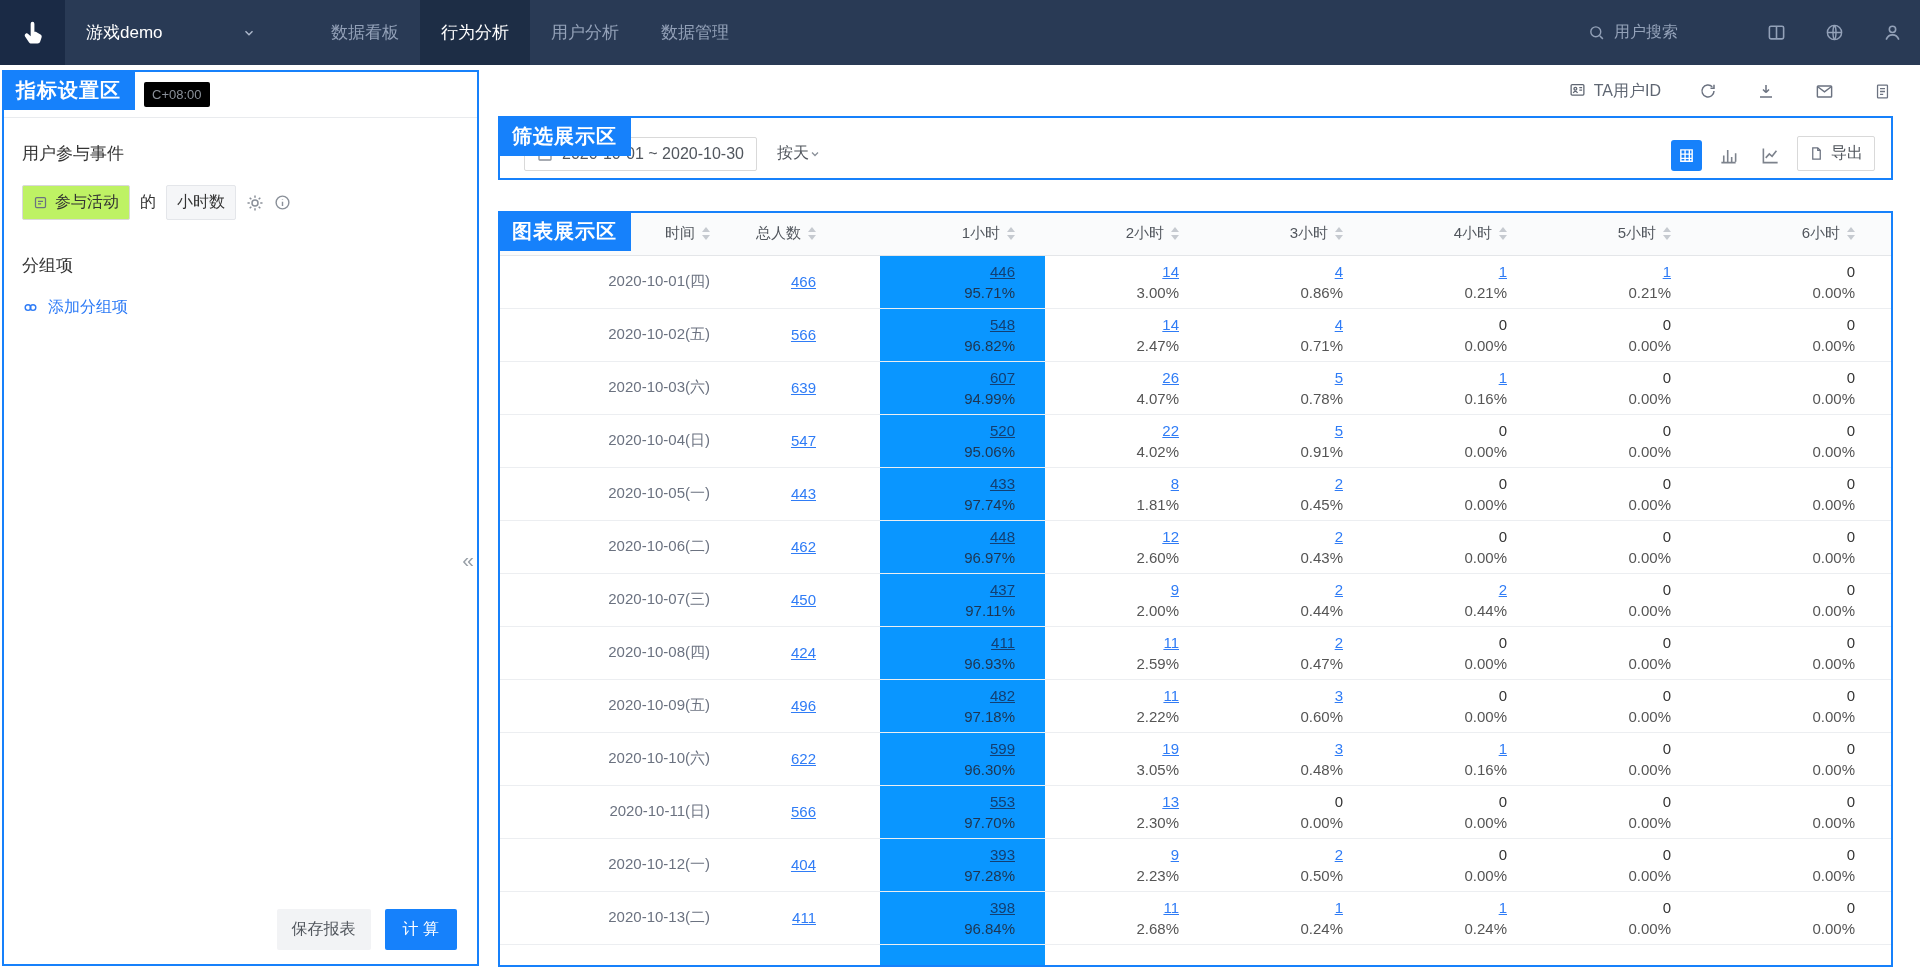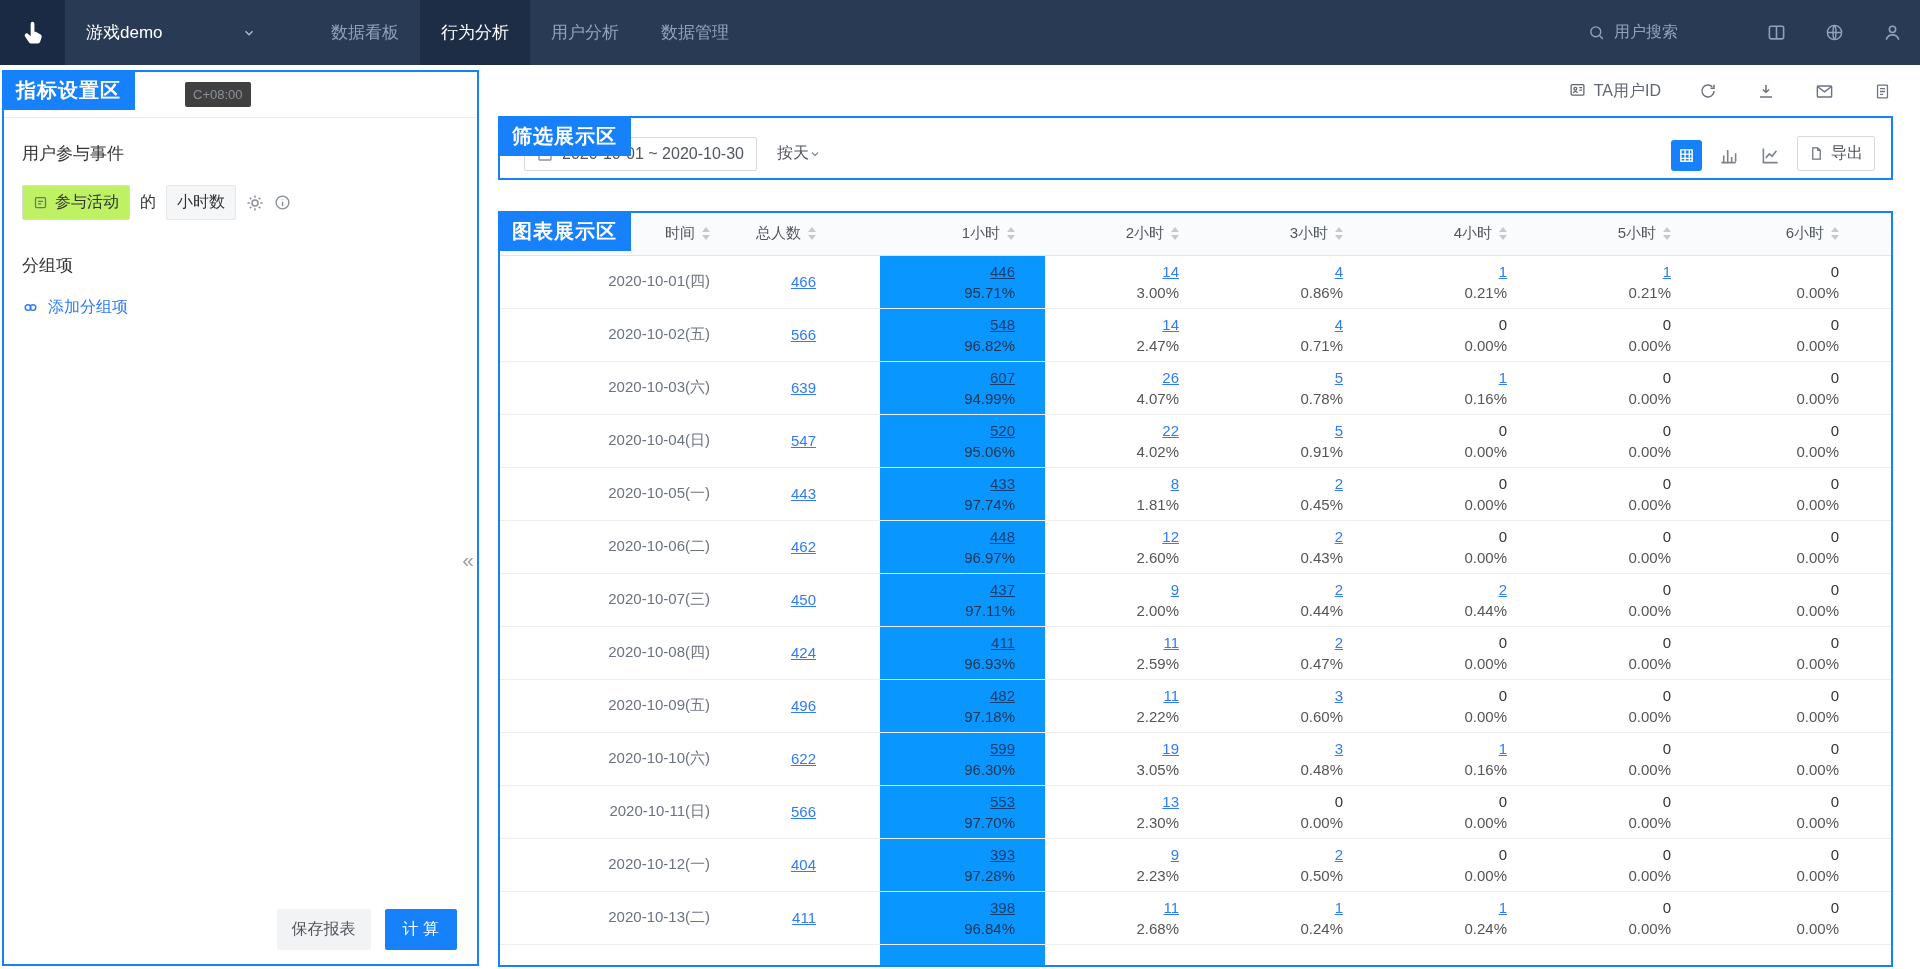--- a/index.html
+++ b/index.html
@@ -17,21 +17,21 @@
   .nav-right { margin-left:auto; display:flex; align-items:center; padding-right:16px; color:#93a1b8; }
   .search { display:flex; align-items:center; gap:9px; font-size:16px; cursor:pointer; margin-right:52px; }
   .nav-ic { display:flex; align-items:center; justify-content:center; width:24px; height:24px; margin-left:34px; cursor:pointer; color:#93a1b8; }
 
   
   .annotation { position:absolute; left:-2px; top:-2px; z-index:15; background:#1681fb; color:#fff; font-size:20px; font-weight:bold; line-height:26px; padding:7px 14px; letter-spacing:1px; white-space:nowrap; }
 
   
   .sidebar { position:absolute; left:2px; top:70px; width:477px; bottom:3px; border:2px solid #1681fb; background:#fff; z-index:10; }
   .sidebar-head { height:46px; border-bottom:1px solid #e9ebee; position:relative; }
-  .tz-chip { position:absolute; left:140px; top:10px; background:#404040; color:#8a9099; font-size:13px; line-height:13px; padding:6px 8px; border-radius:2px; cursor:pointer;margin-left:41px; }
+  .tz-chip { position:absolute; left:140px; top:10px; background:#000000; color:#8a9099; font-size:13px; line-height:13px; padding:6px 8px; border-radius:2px; cursor:pointer; }
   .sidebar-body { padding:22px 18px; }
   .section-title { font-size:17px; color:#333; margin:2px 0 20px; }
   .event-row { display:flex; align-items:center; gap:10px; margin-bottom:34px; }
   .chip { display:inline-flex; align-items:center; gap:7px; border:1px solid #d9d9d9; border-radius:2px; padding:6px 10px; font-size:16px; color:#333; background:#bef264; cursor:pointer; }
   .chip-light { background:#f5f6f8; border-color:#e4e6ea; }
   .conn { font-size:16px; color:#333; }
   .row-ic { display:flex; align-items:center; justify-content:center; color:#8a9099; cursor:pointer; }
   .add-group { display:inline-flex; align-items:center; gap:9px; color:#2f7cf6; font-size:16px; cursor:pointer; text-decoration:none; }
   .sidebar-foot { position:absolute; right:20px; bottom:14px; display:flex; gap:14px; align-items:center; }
   .btn-plain { background:#f2f3f5; border:none; color:#51565d; font-size:16px; padding:10px 15px; border-radius:2px; cursor:pointer; font-family:inherit; }
@@ -58,21 +58,21 @@
   table { width:1391px; border-collapse:collapse; table-layout:fixed; }
   thead th { height:42px; background:#fafbfc; font-weight:normal; font-size:15px; color:#51565d; border-bottom:1px solid #e4e6e9; text-align:right; cursor:pointer; }
   .th-inner { display:inline-flex; align-items:center; gap:7px; }
   .carets { display:inline-flex; flex-direction:column; gap:3px; cursor:pointer; }
   .caret-up { width:0; height:0; border-left:4px solid transparent; border-right:4px solid transparent; border-bottom:5px solid #c6cad0; }
   .caret-down { width:0; height:0; border-left:4px solid transparent; border-right:4px solid transparent; border-top:5px solid #c6cad0; }
   tbody td { height:53px; border-bottom:1px solid #eceef1; text-align:right; font-size:15px; vertical-align:middle; }
   .col-date { padding-right:30px; }
   .col-total { padding-right:64px; }
   .col-hour { padding-right:30px; }
-  .col-last { padding-right:52px; }
+  .col-last { padding-right:36px; }
   .c-date { color:#6b7280; }
   a.lnk { color:#2f7cf6; text-decoration:underline; cursor:pointer; }
   .num-plain { color:#333; }
   .numline { line-height:19px; }
   .pct { color:#555; line-height:19px; margin-top:2px; }
   td.heat { background:#0a96ff; }
   td.heat a.lnk { color:#123f73; }
   td.heat .pct { color:#1f3550; }
 
   svg.ic { display:block; }

